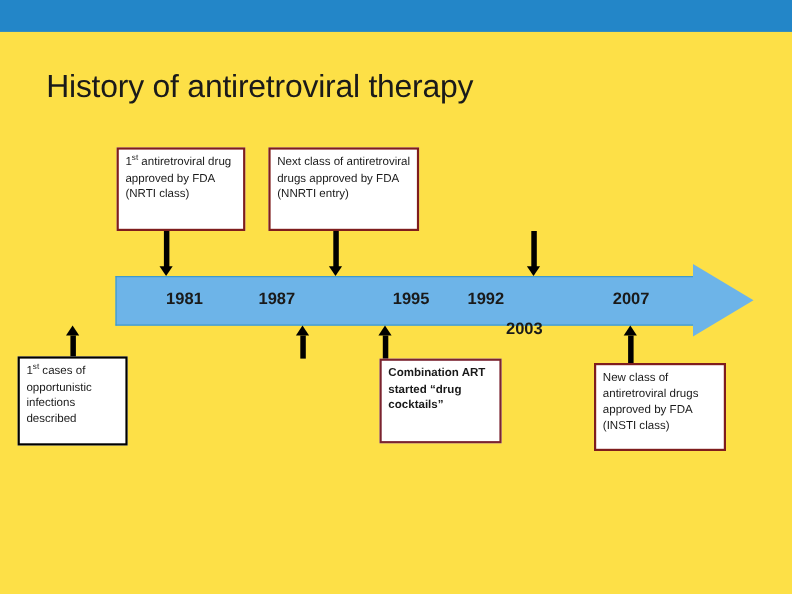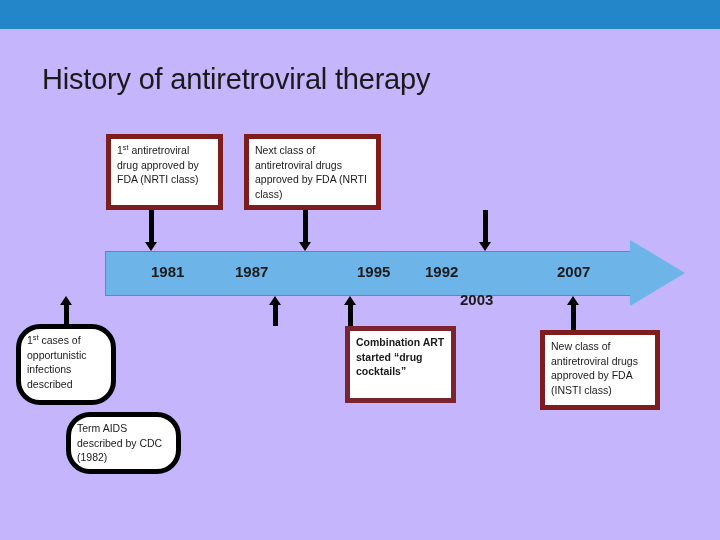--- a/index.html
+++ b/index.html
@@ -10,21 +10,21 @@
     width: 720px;
     height: 540px;
     background: #ffffff;
     font-family: "Liberation Sans", sans-serif;
     overflow: hidden;
   }
   #slide {
     position: relative;
     width: 720px;
     height: 540px;
-    background: #c4b5fd;
+    background: #fde047;
   }
   #top-bar {
     position: absolute;
     left: 0;
     top: 0;
     width: 720px;
     height: 29px;
     background: #2386c8;
   }
   #slide-title {
@@ -38,27 +38,27 @@
     font-weight: normal;
     letter-spacing: -0.2px;
     white-space: nowrap;
   }
 
   
   .box {
     position: absolute;
     box-sizing: border-box;
     background: #ffffff;
-    border: 5px solid #7f1d1d;
+    border: 2px solid #7f1d1d;
     color: #1a1a1a;
     font-size: 10.5px;
     line-height: 14.6px;
     padding: 4px 5px 3px 6px;
   }
-  .box.black { border-color: #000000; border-radius: 24px; }
+  .box.black { border-color: #000000; }
   .box.maroon { border-color: #7b2430; }
   .box.bold { font-weight: bold; }
   sup {
     font-size: 7.4px;
     vertical-align: super;
     line-height: 0;
   }
 
   
   #box-nrti   { left: 106px; top: 134px; width: 117px; height: 76px; }
@@ -132,21 +132,21 @@
 <body>
 
 <div id="slide">
 
   <div id="top-bar"></div>
 
   <div id="slide-title">History of antiretroviral therapy</div>
 
   <div class="box" id="box-nrti"><span><span>1</span><sup>st</sup><span> antiretroviral drug approved by FDA (NRTI class)</span></span></div>
 
-  <div class="box" id="box-nnrti">Next class of antiretroviral drugs approved by FDA (NRTI class)</div>
+  <div class="box" id="box-nnrti">Next class of antiretroviral drugs approved by FDA (NNRTI entry)</div>
 
 
   <div class="conn" style="left:149px; top:210px; height:33px;"></div>
   <div class="arrowhead down" style="left:145px; top:242px;"></div>
 
   <div class="conn" style="left:303px; top:210px; height:33px;"></div>
   <div class="arrowhead down" style="left:299px; top:242px;"></div>
 
   <div class="conn" style="left:483px; top:210px; height:33px;"></div>
   <div class="arrowhead down" style="left:479px; top:242px;"></div>
@@ -169,20 +169,19 @@
   <div class="arrowhead up" style="left:269px; top:296px;"></div>
 
   <div class="conn" style="left:348px; top:305px; height:22px;"></div>
   <div class="arrowhead up" style="left:344px; top:296px;"></div>
 
   <div class="conn" style="left:571px; top:305px; height:26px;"></div>
   <div class="arrowhead up" style="left:567px; top:296px;"></div>
 
   <div class="box black" id="box-oi"><span><span>1</span><sup>st</sup><span> cases of opportunistic infections described</span></span></div>
 
-  <div class="box black" id="box-aids">Term AIDS described by CDC (1982)</div>
 
 
   <div class="box" id="box-insti">New class of antiretroviral drugs approved by FDA (INSTI class)</div>
 
   <div class="box maroon bold" id="box-combo">Combination ART started “drug cocktails”</div>
 
 </div>
 
 </body></html>

